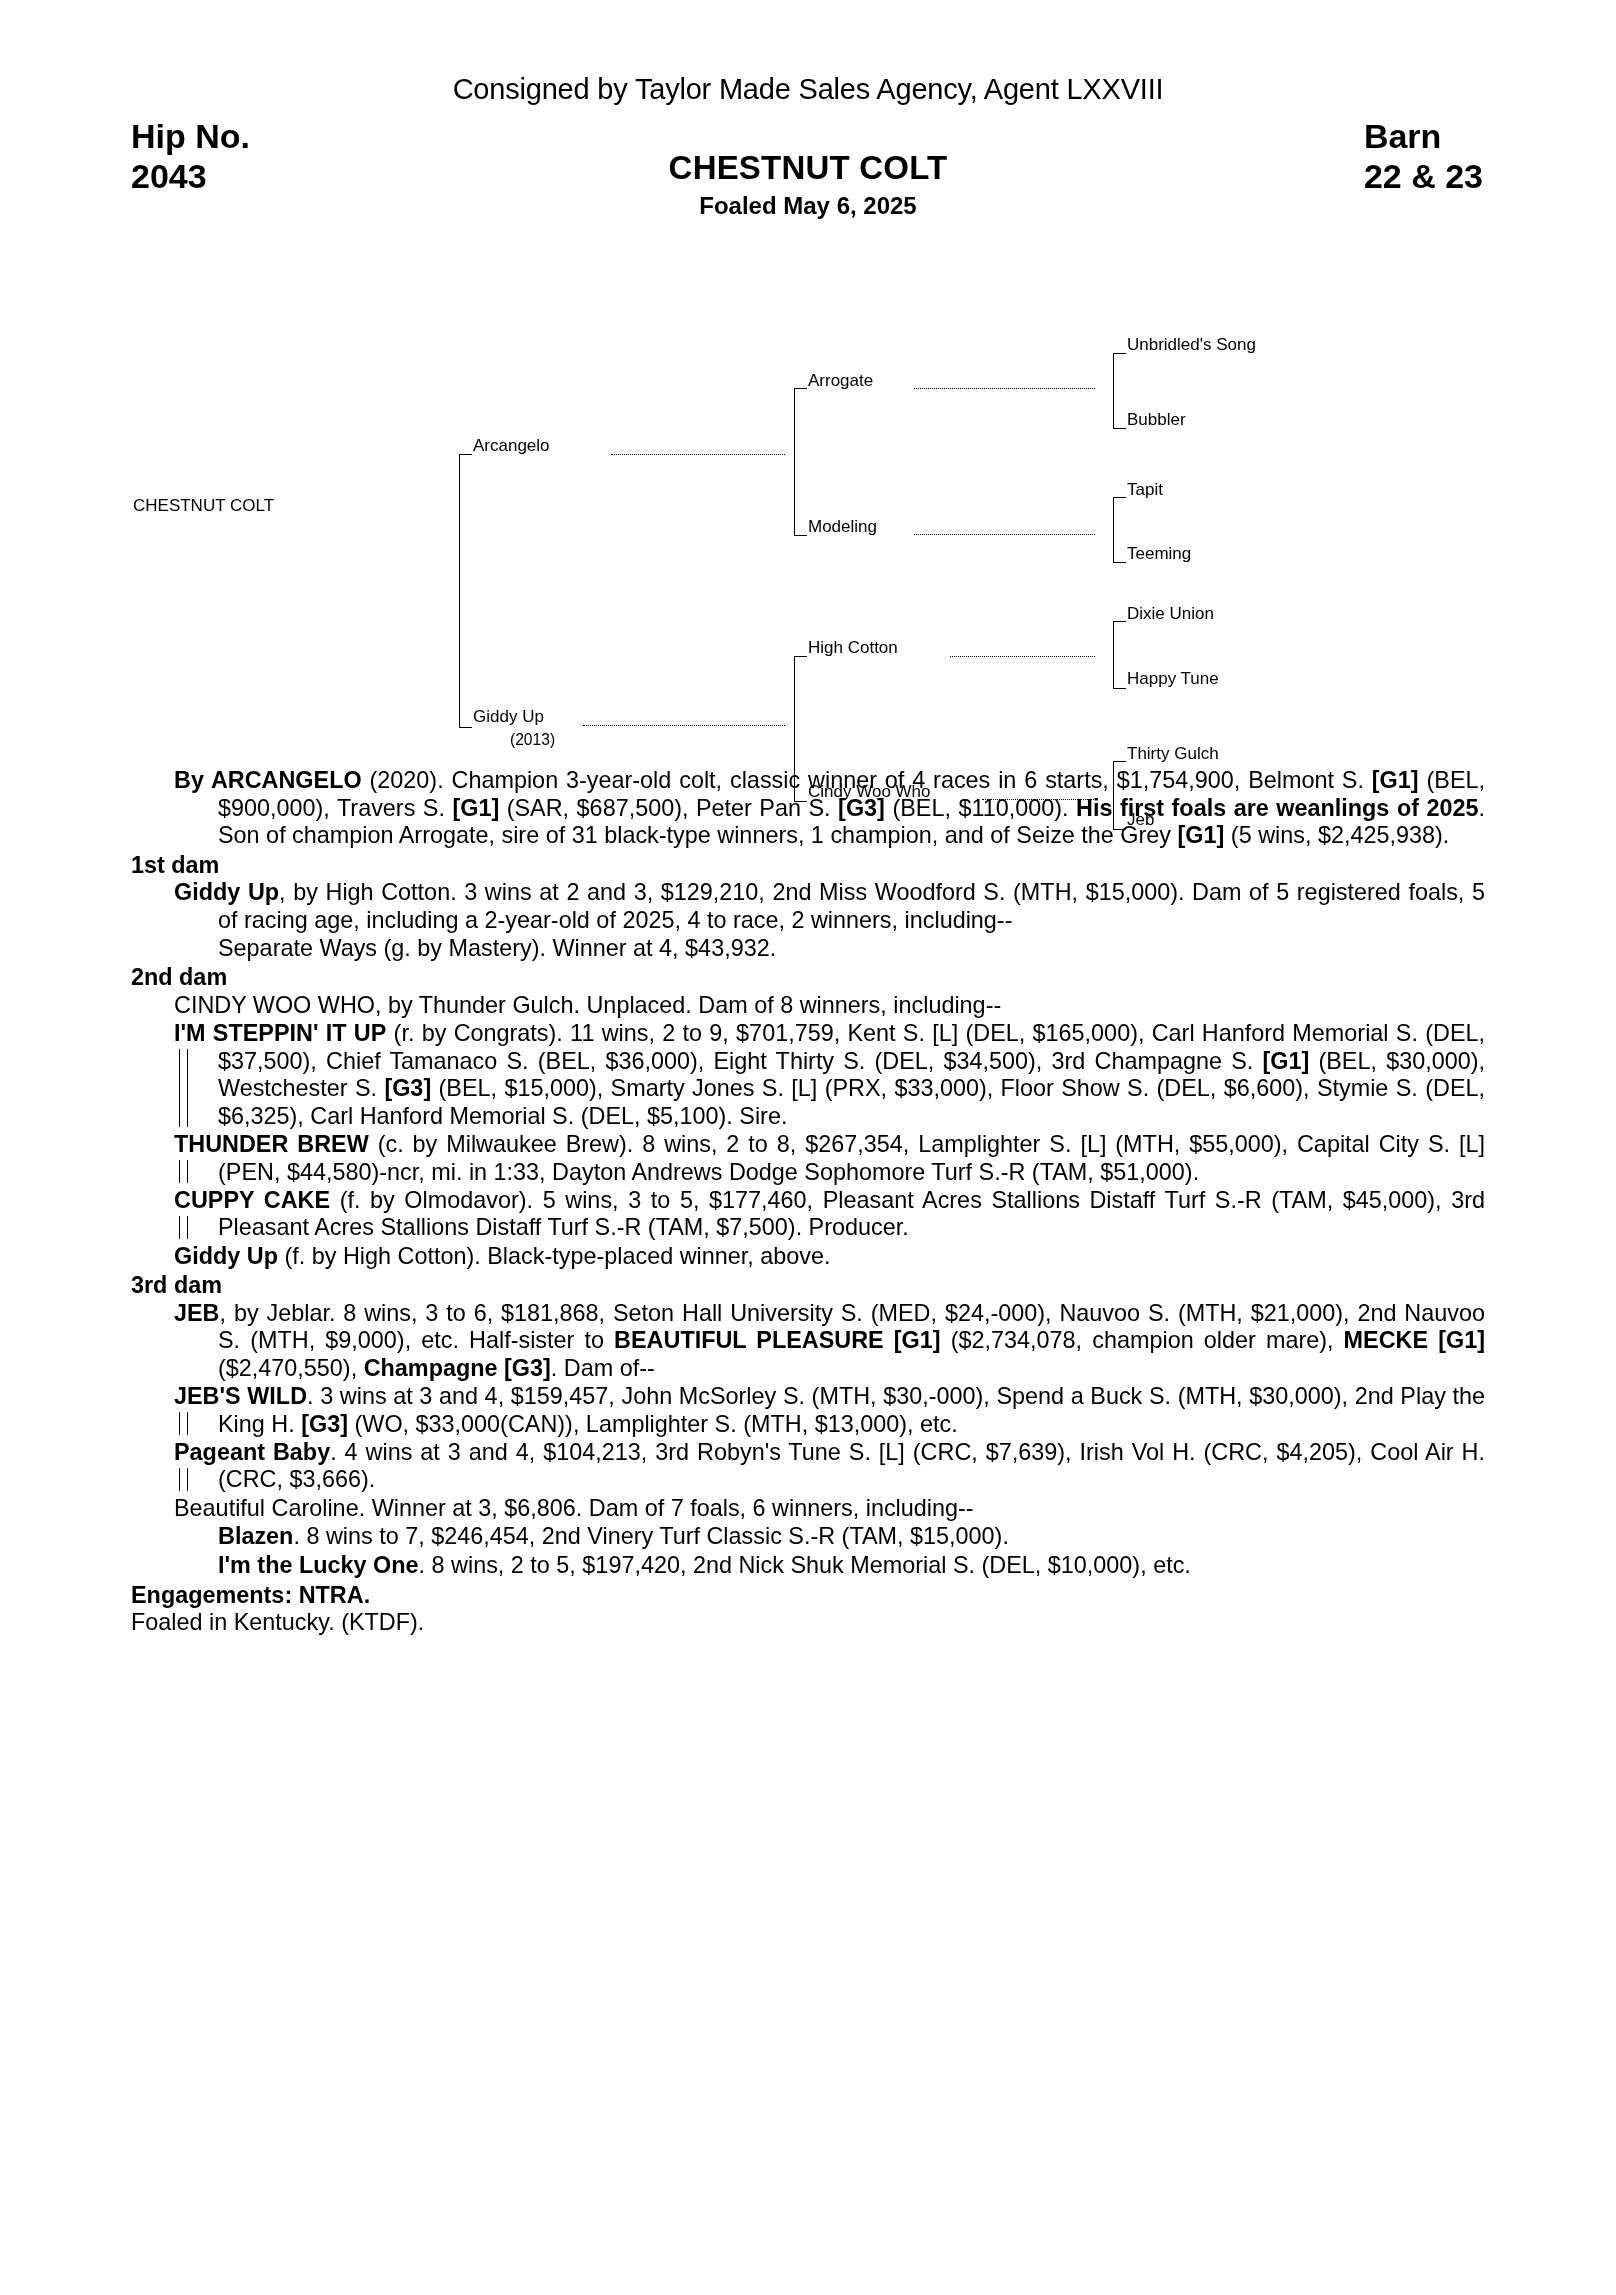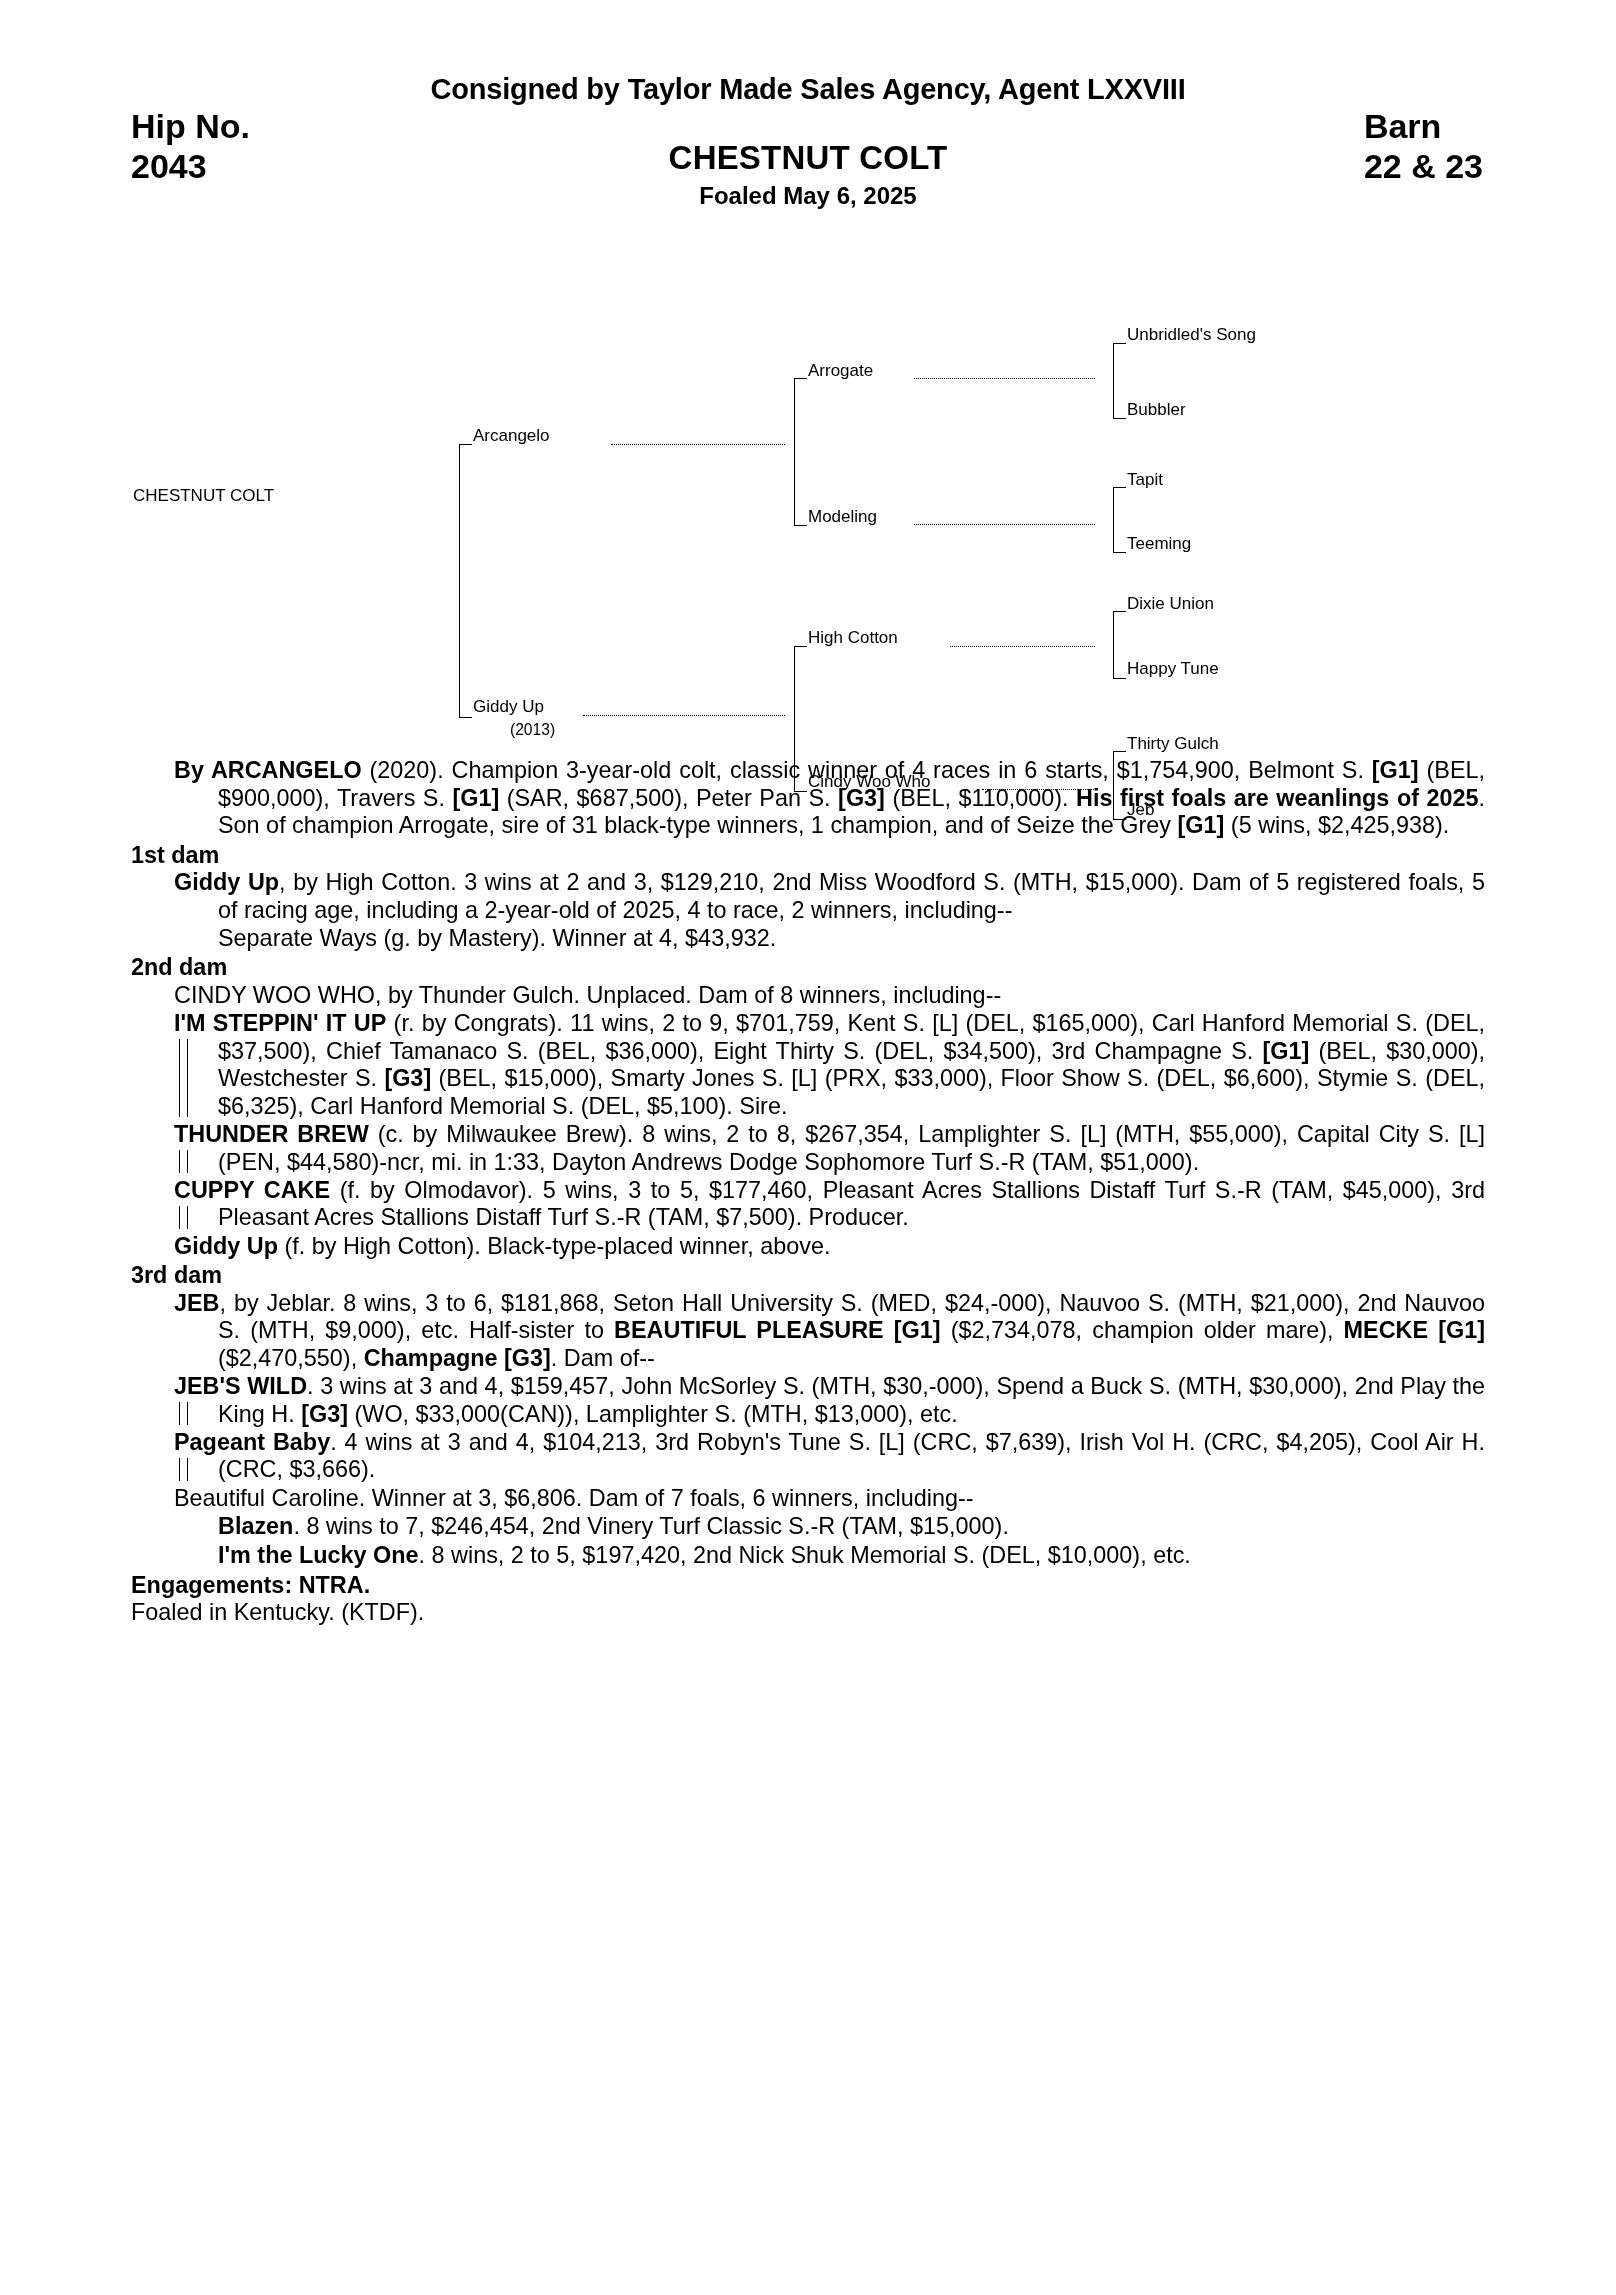--- a/index.html
+++ b/index.html
@@ -18,28 +18,29 @@
     position: relative;
     width: 1616px;
     height: 3227px;
     padding: 0;
     box-sizing: border-box;
   }
 
   
   .consignor {
     text-align: center;
-    font-weight: bold;
+    font-weight: normal;
     font-size: 29px;
     letter-spacing: -0.2px;
     padding-top: 73px;
   }
   .head-row {
     position: relative;
     height: 124px;
+    margin-top: 10px;
     padding-left: 8px;
   }
   .hip-block {
     position: absolute;
     left: 131px;
     top: 0;
     font-weight: bold;
     font-size: 34px;
     line-height: 1.18;
   }

